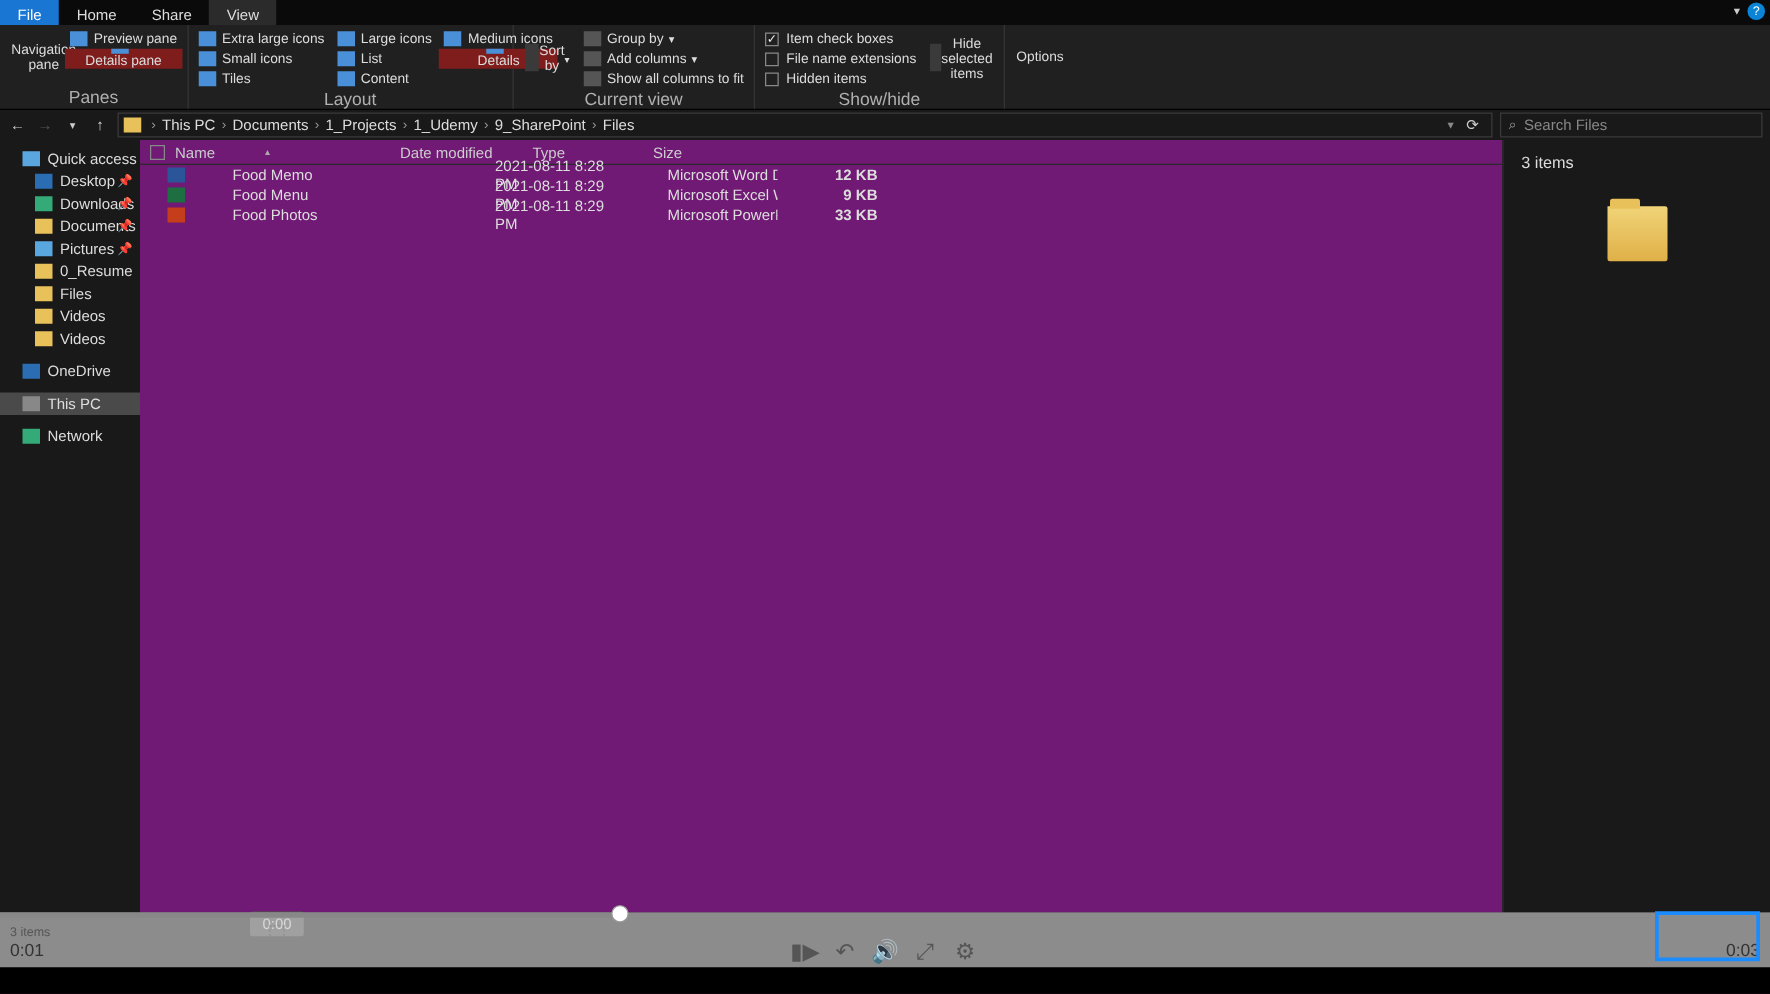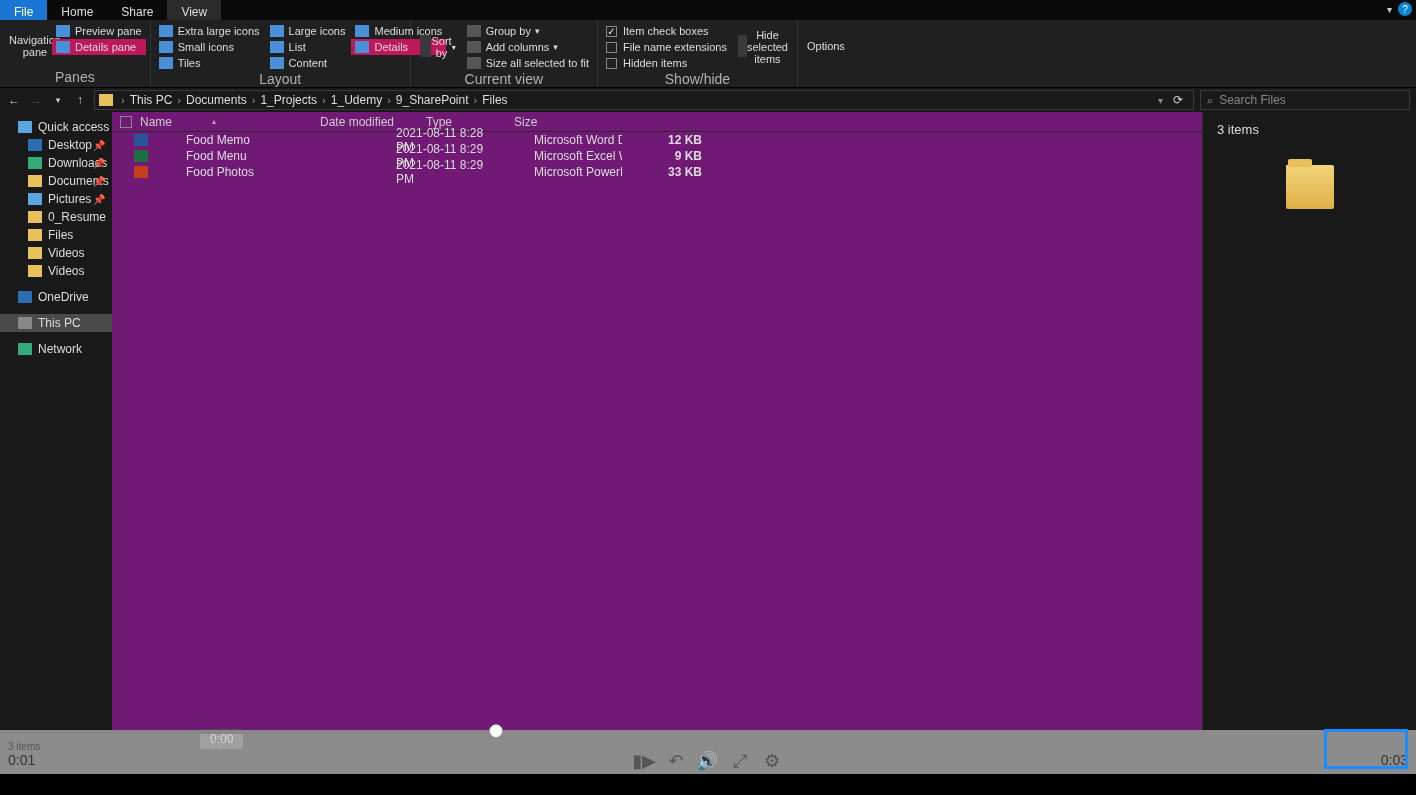--- a/index.html
+++ b/index.html
@@ -16,21 +16,21 @@
 
 
 .ribbon { height: 68px; background: #202020; display: flex; border-bottom: 1px solid #000; }
 .ribbon-group { border-right: 1px solid #343434; display: flex; flex-direction: column; padding: 3px 4px 0 4px; }
 .ribbon-group-label { text-align: center; font-size: 14px; color: #b0b0b0; margin-top: auto; padding-bottom: 2px; }
 .ribbon-body { display: flex; gap: 2px; flex: 1; }
 .rb-bigbtn { display: flex; flex-direction: row; align-items: center; justify-content: flex-start; padding: 3px 5px; color: #ddd; font-size: 11px; text-align: center; width: 46px; }
 .rb-bigbtn .bigicon { width: 30px; height: 22px; background: #3a3a3a; margin-bottom: 3px; }
 .rb-col { display: flex; flex-direction: column; gap: 0px; }
 .rb-item { display: flex; align-items: center; height: 16px; padding: 0 4px; color: #ddd; font-size: 11px; white-space: nowrap; }
-.rb-item.view-sel { background: #be185d; }
+.rb-item.view-sel { background: #7f1d1d; flex-direction: column; }
 .rb-ico { display: inline-block; width: 14px; height: 12px; background: #4a90d9; margin-right: 5px; }
 .rb-ico.gray { background: #555; }
 .rb-item .caret { margin-left: 4px; font-size: 9px; }
 .chk { width: 11px; height: 11px; border: 1px solid #888; margin-right: 6px; display: inline-flex; align-items: center; justify-content: center; font-size: 10px; }
 .chk.checked::before { content: "✓"; color: #eee; }
 .nav-big-icon { width: 30px; height: 24px; display: inline-block; background: linear-gradient(135deg,#2a6db3,#5aa7e0); margin-bottom: 2px; }
 
 
 .addr-row { height: 24px; background: #191919; display: flex; align-items: center; padding: 0 6px; gap: 6px; }
 .nav-btn { width: 16px; height: 16px; display: flex; align-items: center; justify-content: center; color: #ccc; font-size: 12px; }
@@ -59,21 +59,21 @@
 .pin { position: absolute; right: 6px; color: #888; font-size: 10px; }
 .sb-spacer { height: 8px; }
 
 .content { flex: 1; background: #701a75; }
 .col-headers { display: flex; height: 20px; border-bottom: 1px solid #2a2a2a; align-items: center; color: #ccc; font-size: 12px; }
 .col { padding-left: 8px; }
 .col.name { width: 200px; display: flex; align-items: center; }
 .hdr-chk { width: 12px; height: 12px; border: 1px solid #888; margin-right: 8px; }
 .col.date { width: 106px; }
 .col.type { width: 88px; }
-.col.size { width: 56px; text-align: left; padding-right: 8px; }
+.col.size { width: 56px; text-align: center; padding-right: 8px; }
 .sort-caret { font-size: 8px; margin-left: 40px; color: #aaa; }
 
 .file-row { display: flex; height: 16px; align-items: center; color: #ddd; font-size: 12px; padding-left: 22px; gap: 32px; }
 .file-ico { width: 14px; height: 12px; margin-right: 6px; flex-shrink: 0; }
 .file-ico.word { background: #2a5699; }
 .file-ico.excel { background: #1d6f42; }
 .file-ico.ppt { background: #c43e1c; }
 .file-row .c-name { width: 178px; }
 .file-row .c-date { width: 106px; }
 .file-row .c-type { width: 88px; overflow: hidden; white-space: nowrap; }
@@ -197,21 +197,21 @@
             <span>Group by</span>
             <span class="caret">▾</span>
           </div>
         <div class="rb-item">
             <span class="rb-ico gray"></span>
             <span>Add columns</span>
             <span class="caret">▾</span>
           </div>
         <div class="rb-item">
             <span class="rb-ico gray"></span>
-            <span>Size all selected to fit</span>
+            <span>Show all columns to fit</span>
           </div>
       </div>
     </div>
     <div class="ribbon-group-label">Current view</div>
   </div>
 
   <div class="ribbon-group">
     <div class="ribbon-body">
       <div class="rb-col">
         <div class="rb-item">

